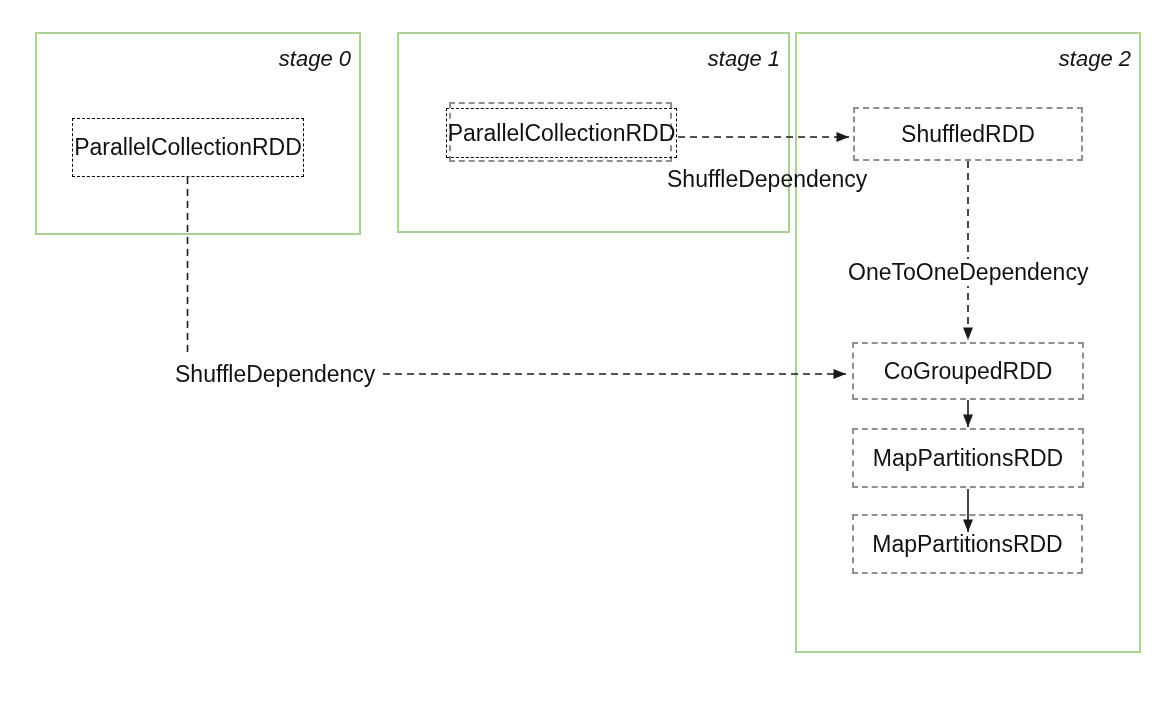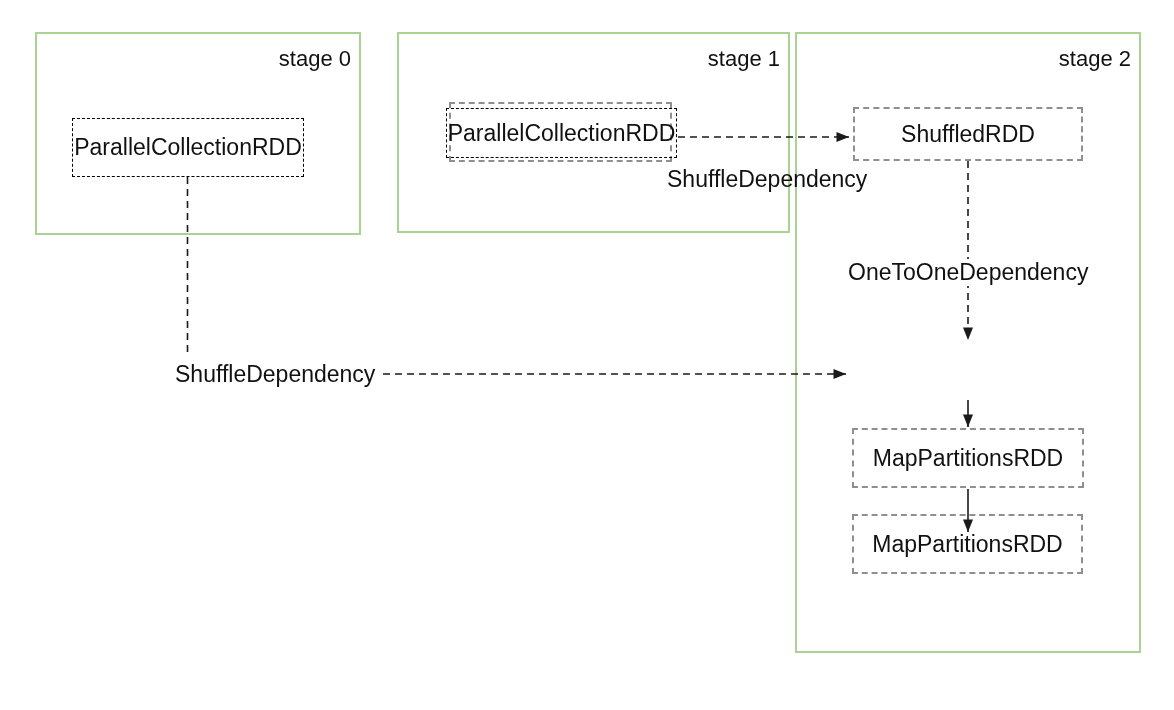--- a/index.html
+++ b/index.html
@@ -23,20 +23,21 @@
     background: transparent;
   }
   .stage-label {
     position: absolute;
     top: 12px;
     right: 8px;
     font-size: 22px;
     line-height: 26px;
     color: var(--text-color, #111);
     white-space: nowrap;
+    font-style: italic;
   }
   
   .node {
     position: absolute;
     box-sizing: border-box;
     display: flex;
     align-items: center;
     justify-content: center;
     font-size: 23px;
     color: var(--text-color, #111);
@@ -95,20 +96,23 @@
   </div>
 
   <div class="node-shell node" style="left:449px; top:102px; width:223px; height:60px;"></div>
   <div class="node node-black" style="left:446px; top:108px; width:231px; height:50px; background:transparent;">
     <span>ParallelCollectionRDD</span>
   </div>
 
   <div class="node node-gray" style="left:853px; top:107px; width:230px; height:54px;">
     <span>ShuffledRDD</span>
   </div>
+  <div class="node node-gray" style="left:852px; top:342px; width:232px; height:58px;">
+    <span>CoGroupedRDD</span>
+  </div>
   <div class="node node-gray" style="left:852px; top:428px; width:232px; height:60px;">
     <span>MapPartitionsRDD</span>
   </div>
   <div class="node node-gray" style="left:852px; top:514px; width:231px; height:60px;">
     <span>MapPartitionsRDD</span>
   </div>
 
   <svg id="edges" xmlns="http://www.w3.org/2000/svg">
     <defs>
       <marker id="arrowhead" markerUnits="userSpaceOnUse" markerWidth="14" markerHeight="12" refX="13" refY="6" orient="auto">

